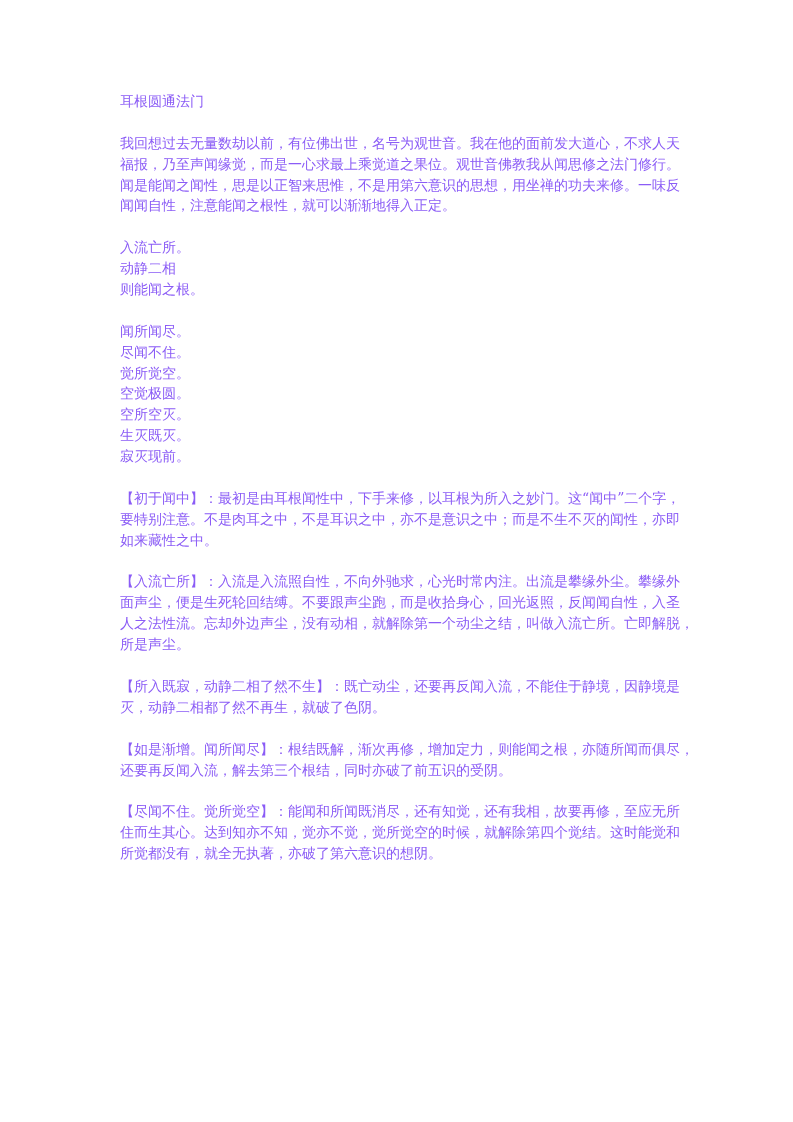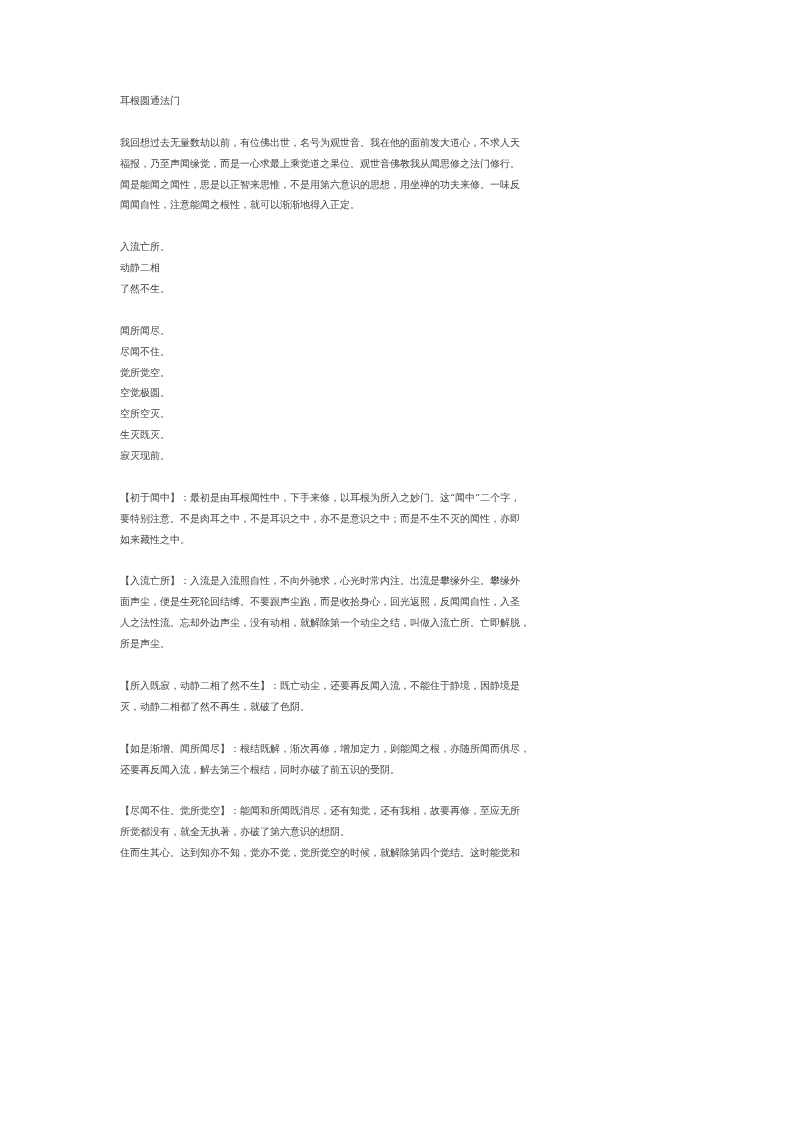--- a/index.html
+++ b/index.html
@@ -1,41 +1,41 @@
 <!DOCTYPE html>
 <html><head>
   <meta charset="utf-8">
   <style>
     html, body { margin: 0; padding: 0; background: #ffffff; }
     body { width: 793px; height: 1122px; position: relative; overflow: hidden; }
     .page {
       position: absolute; left: 120px; top: 91px; width: 560px;
       font-family: "DejaVu Serif", "Liberation Serif", serif;
-      font-size: 10px; line-height: 20.9px; color: #404040;
+      font-size: 14px; line-height: 20.9px; color: #8b5cf6;
     }
     .line { white-space: nowrap; height: 20.9px; }
     .blank { height: 20.9px; }
   </style>
 </head>
 <body>
 
 <div class="page">
   <div class="line">耳根圆通法门</div>
   <div class="blank"></div>
   <div>
     <div class="line">我回想过去无量数劫以前，有位佛出世，名号为观世音。我在他的面前发大道心，不求人天</div>
     <div class="line">福报，乃至声闻缘觉，而是一心求最上乘觉道之果位。观世音佛教我从闻思修之法门修行。</div>
     <div class="line">闻是能闻之闻性，思是以正智来思惟，不是用第六意识的思想，用坐禅的功夫来修。一味反</div>
     <div class="line">闻闻自性，注意能闻之根性，就可以渐渐地得入正定。</div>
   </div>
   <div class="blank"></div>
   <div>
     <div class="line">入流亡所。</div>
     <div class="line">动静二相</div>
-    <div class="line">了然不生。</div>
+    <div class="line">则能闻之根。</div>
   </div>
   <div class="blank"></div>
   <div>
     <div class="line">闻所闻尽。</div>
     <div class="line">尽闻不住。</div>
     <div class="line">觉所觉空。</div>
     <div class="line">空觉极圆。</div>
     <div class="line">空所空灭。</div>
     <div class="line">生灭既灭。</div>
     <div class="line">寂灭现前。</div>
@@ -59,16 +59,16 @@
     <div class="line">灭，动静二相都了然不再生，就破了色阴。</div>
   </div>
   <div class="blank"></div>
   <div>
     <div class="line">【如是渐增。闻所闻尽】：根结既解，渐次再修，增加定力，则能闻之根，亦随所闻而俱尽，</div>
     <div class="line">还要再反闻入流，解去第三个根结，同时亦破了前五识的受阴。</div>
   </div>
   <div class="blank"></div>
   <div>
     <div class="line">【尽闻不住。觉所觉空】：能闻和所闻既消尽，还有知觉，还有我相，故要再修，至应无所</div>
+    <div class="line">住而生其心。达到知亦不知，觉亦不觉，觉所觉空的时候，就解除第四个觉结。这时能觉和</div>
     <div class="line">所觉都没有，就全无执著，亦破了第六意识的想阴。</div>
-    <div class="line">住而生其心。达到知亦不知，觉亦不觉，觉所觉空的时候，就解除第四个觉结。这时能觉和</div>
   </div>
 </div>
 
 </body></html>

